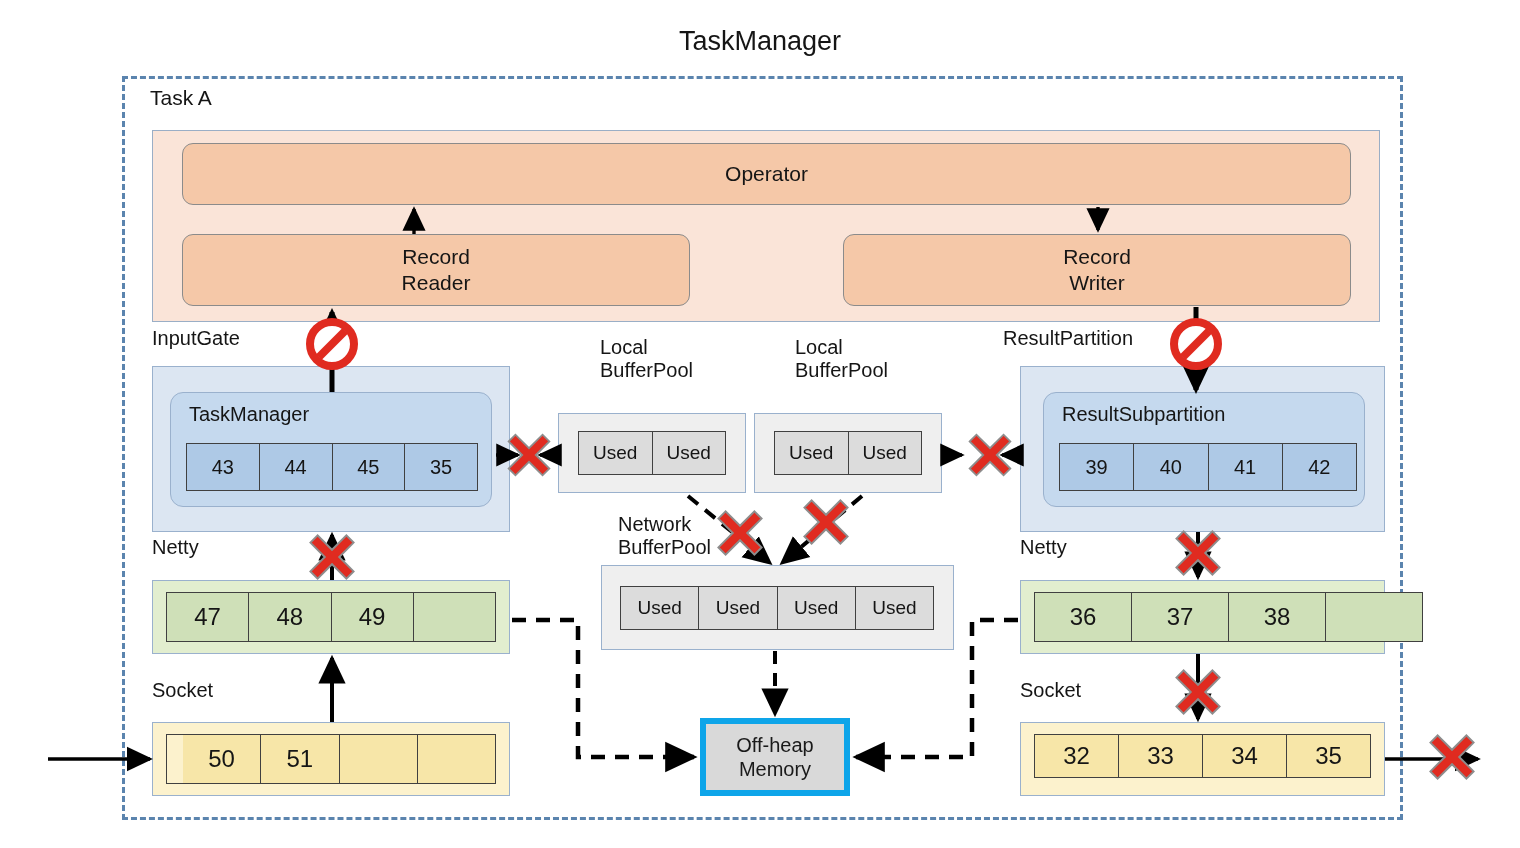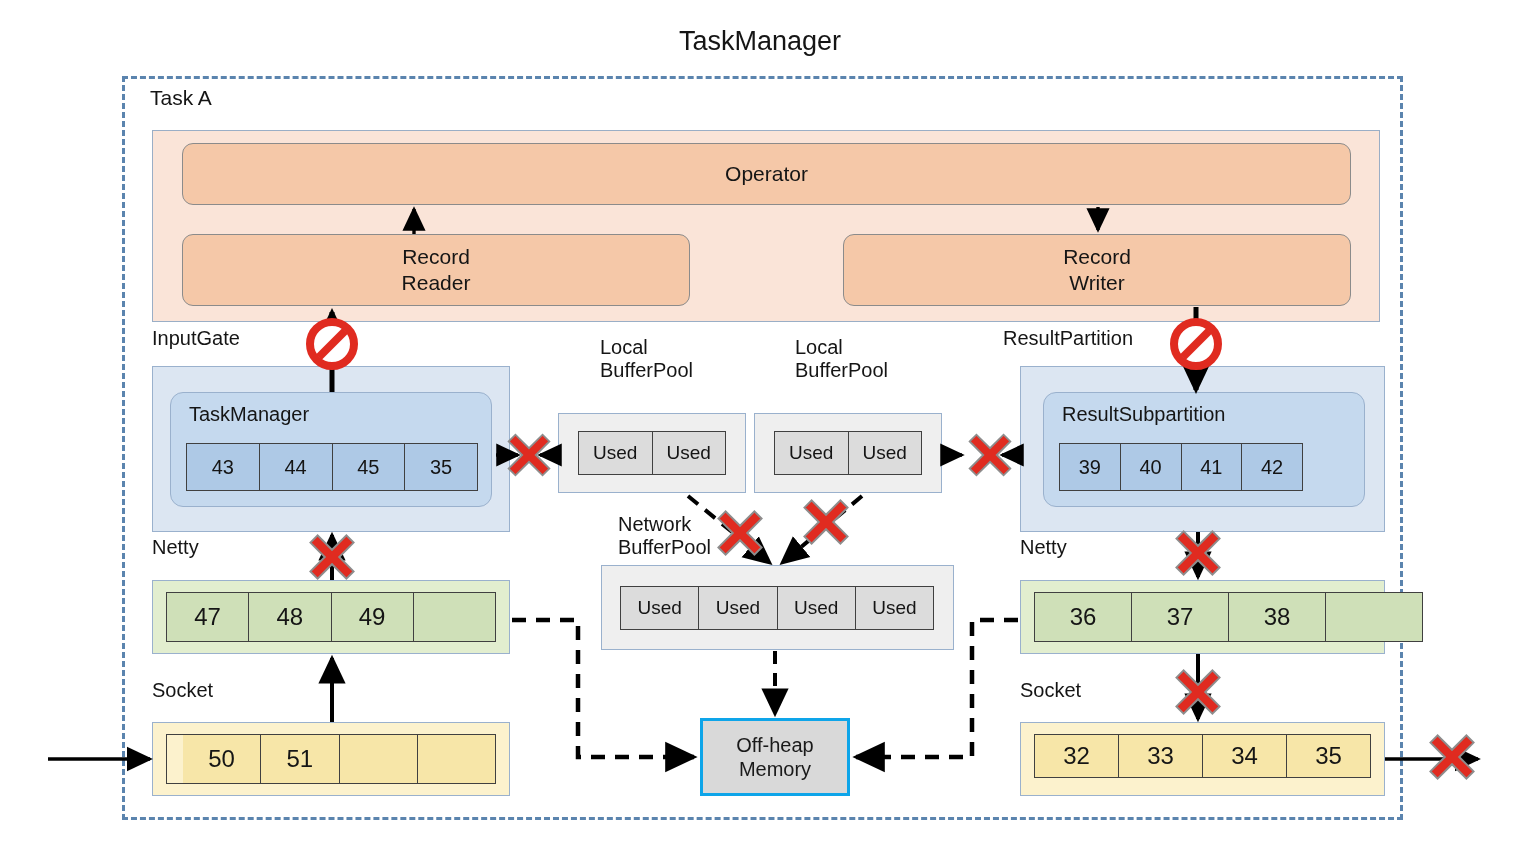--- a/index.html
+++ b/index.html
@@ -51,21 +51,21 @@
   .strip{display:flex;box-sizing:border-box;border:1px solid #404040;}
   .cell{flex:1 1 0;display:flex;align-items:center;justify-content:center;
      font-size:20px;color:#151515;box-sizing:border-box;border-right:1px solid #404040;}
   .cell:last-child{border-right:none;}
   .blue .cell{background:#aec9e6;}
   .green .cell{background:#cfe0b8;}
   .yellow .cell{background:#f7e6a8;}
   .grey .cell{background:#dcdcdc;font-size:19px;}
 
   #ic-strip{left:186px;top:443px;width:292px;height:48px;}
-  #rs-strip{left:1059px;top:443px;width:244px;height:48px;}
+  #rs-strip{left:1059px;top:443px;width:298px;height:48px;}
 
   
   .pool-box{background:#efefef;border:1px solid #9ab1cd;box-sizing:border-box;}
   #localpool-1{left:558px;top:413px;width:188px;height:80px;}
   #localpool-2{left:754px;top:413px;width:188px;height:80px;}
   #netpool{left:601px;top:565px;width:353px;height:85px;}
   #lp1-strip{left:578px;top:431px;width:148px;height:44px;}
   #lp2-strip{left:774px;top:431px;width:148px;height:44px;}
   #np-strip{left:620px;top:586px;width:314px;height:44px;}
 
@@ -77,21 +77,21 @@
   #socket-l{left:152px;top:722px;width:358px;height:74px;}
   #socket-r{left:1020px;top:722px;width:365px;height:74px;}
   #netty-l-strip{left:166px;top:592px;width:330px;height:50px;}
   #netty-r-strip{left:1034px;top:592px;width:389px;height:50px;}
   #socket-l-strip{left:166px;top:734px;width:330px;height:50px;padding-left:16px;}
   #socket-r-strip{left:1034px;top:734px;width:337px;height:44px;}
   #netty-l-strip .cell,#netty-r-strip .cell,#socket-l-strip .cell,#socket-r-strip .cell{font-size:24px;}
 
   
   #offheap{left:700px;top:718px;width:150px;height:78px;background:#d9d9d9;
-     border:3px solid #0ea5e9;box-sizing:border-box;display:flex;align-items:center;
+     border:6px solid #0ea5e9;box-sizing:border-box;display:flex;align-items:center;
      justify-content:center;text-align:center;font-size:20px;line-height:1.2;white-space:pre-line;}
 
   
   #overlay{left:0;top:0;width:1520px;height:848px;pointer-events:none;}
 </style>
 </head>
 <body>
 
 <div class="abs" id="title">TaskManager</div>
 

